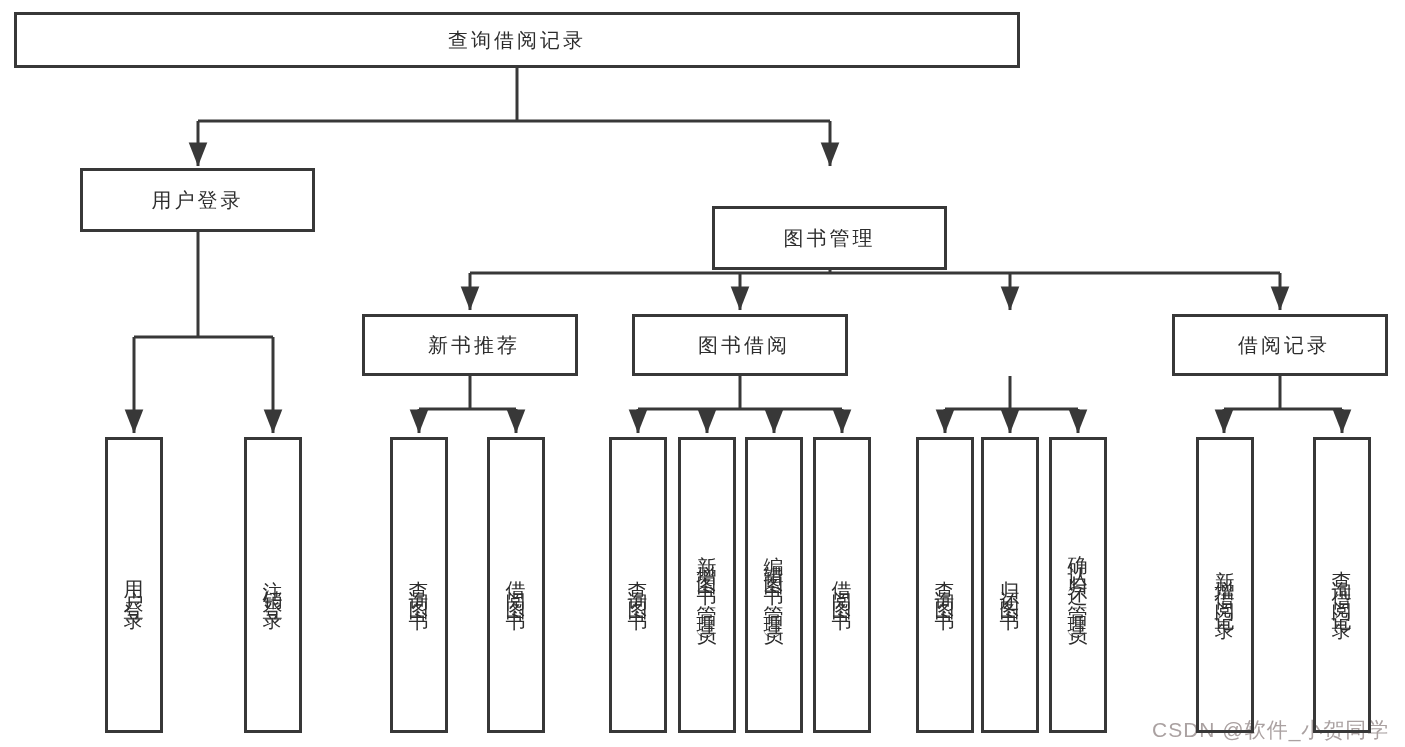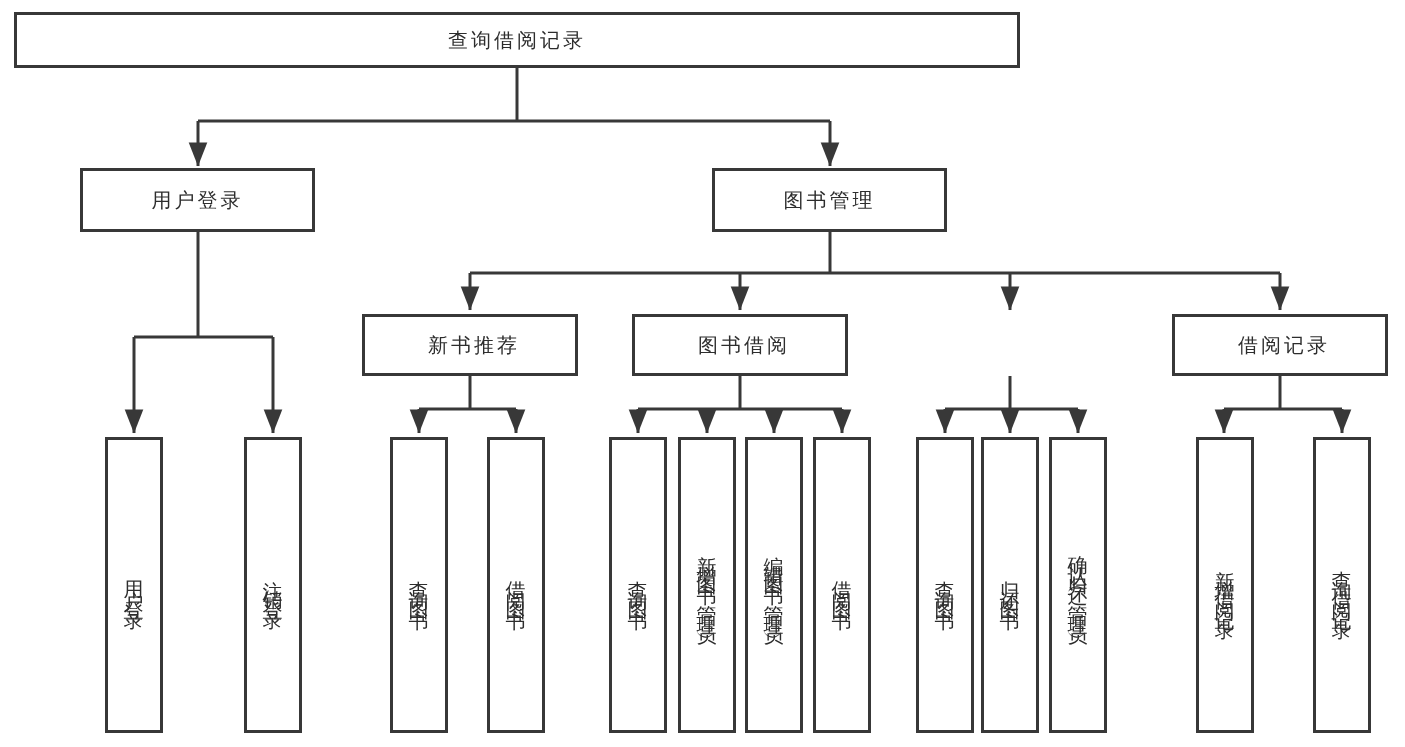--- a/index.html
+++ b/index.html
@@ -94,21 +94,21 @@
     <path d="M1342 409 V433" marker-end="url(#arw)"></path>
   </svg>
 
   <div class="hbox root">
     <span>查询借阅记录</span>
   </div>
 
   <div class="hbox lvl1" style="left:80px;">
     <span>用户登录</span>
   </div>
-  <div class="hbox lvl1" style="left:712px;">
+  <div class="hbox lvl1" style="left:712px;margin-top:38px;">
     <span>图书管理</span>
   </div>
 
   <div class="hbox lvl2" style="left:362px;">
     <span>新书推荐</span>
   </div>
   <div class="hbox lvl2" style="left:632px;">
     <span>图书借阅</span>
   </div>
   <div class="hbox lvl2" style="left:1172px;">
@@ -152,14 +152,15 @@
     <span class="vtext">确认归还（管理员）</span>
   </div>
 
   <div class="leaf" style="left:1196px;">
     <span class="vtext">新增借阅记录</span>
   </div>
   <div class="leaf" style="left:1313px;">
     <span class="vtext">查询借阅记录</span>
   </div>
 
+  <div class="watermark">CSDN @软件_小贺同学</div>
 
 </div>
 
 </body></html>

